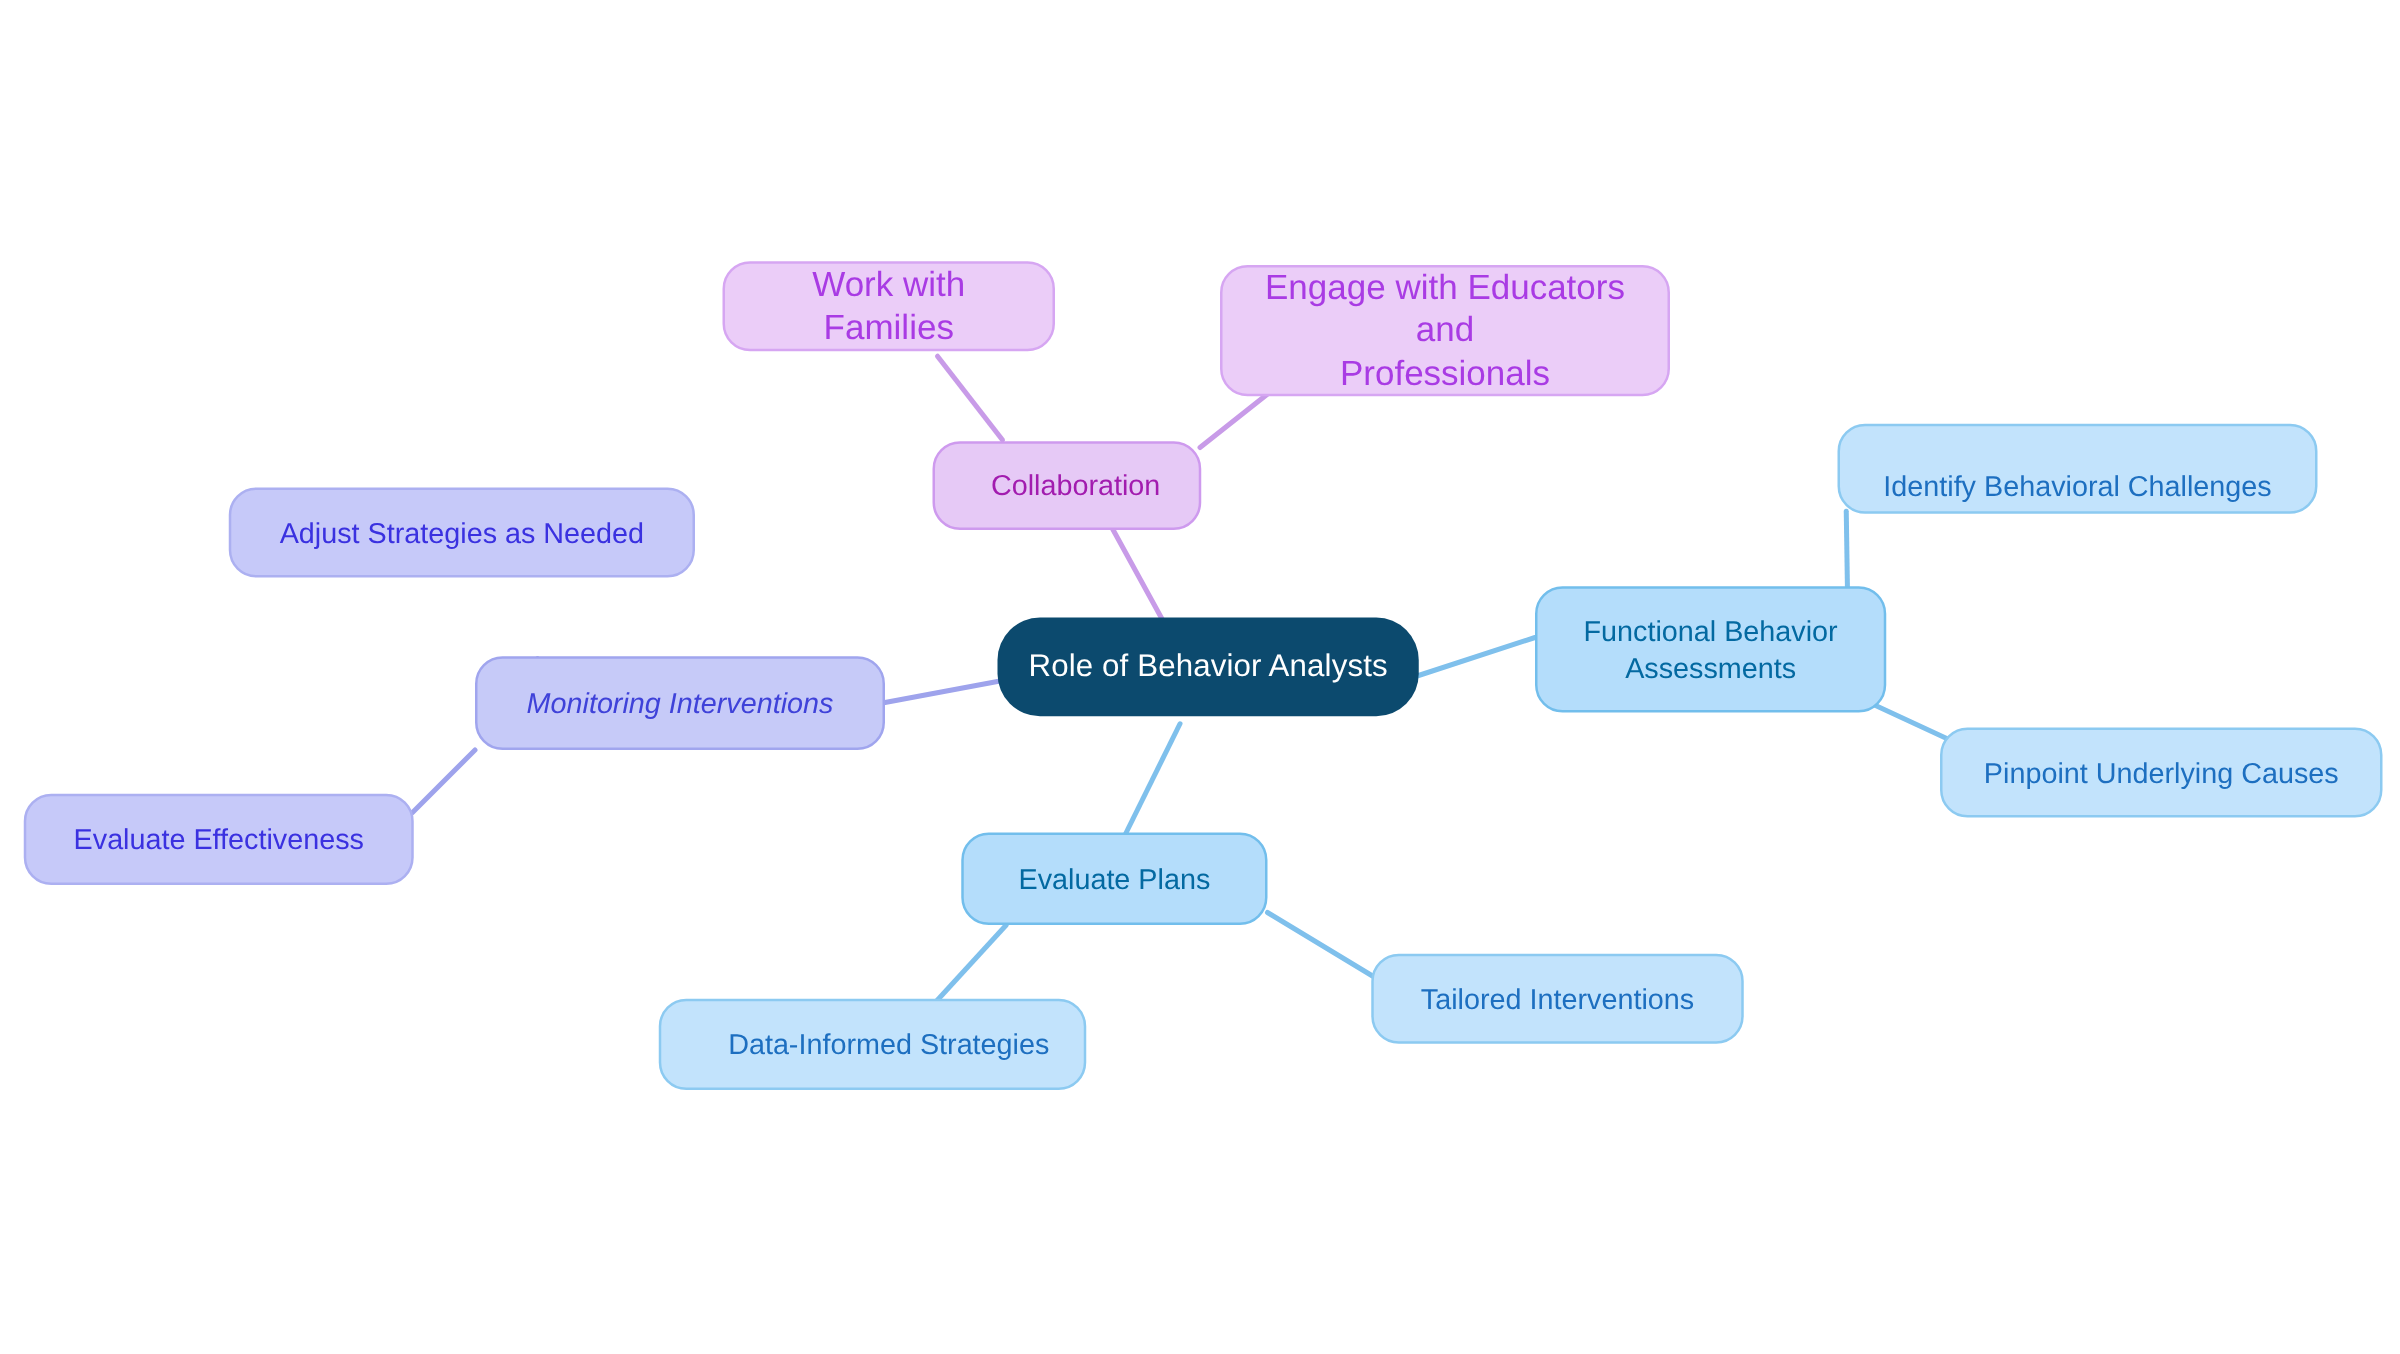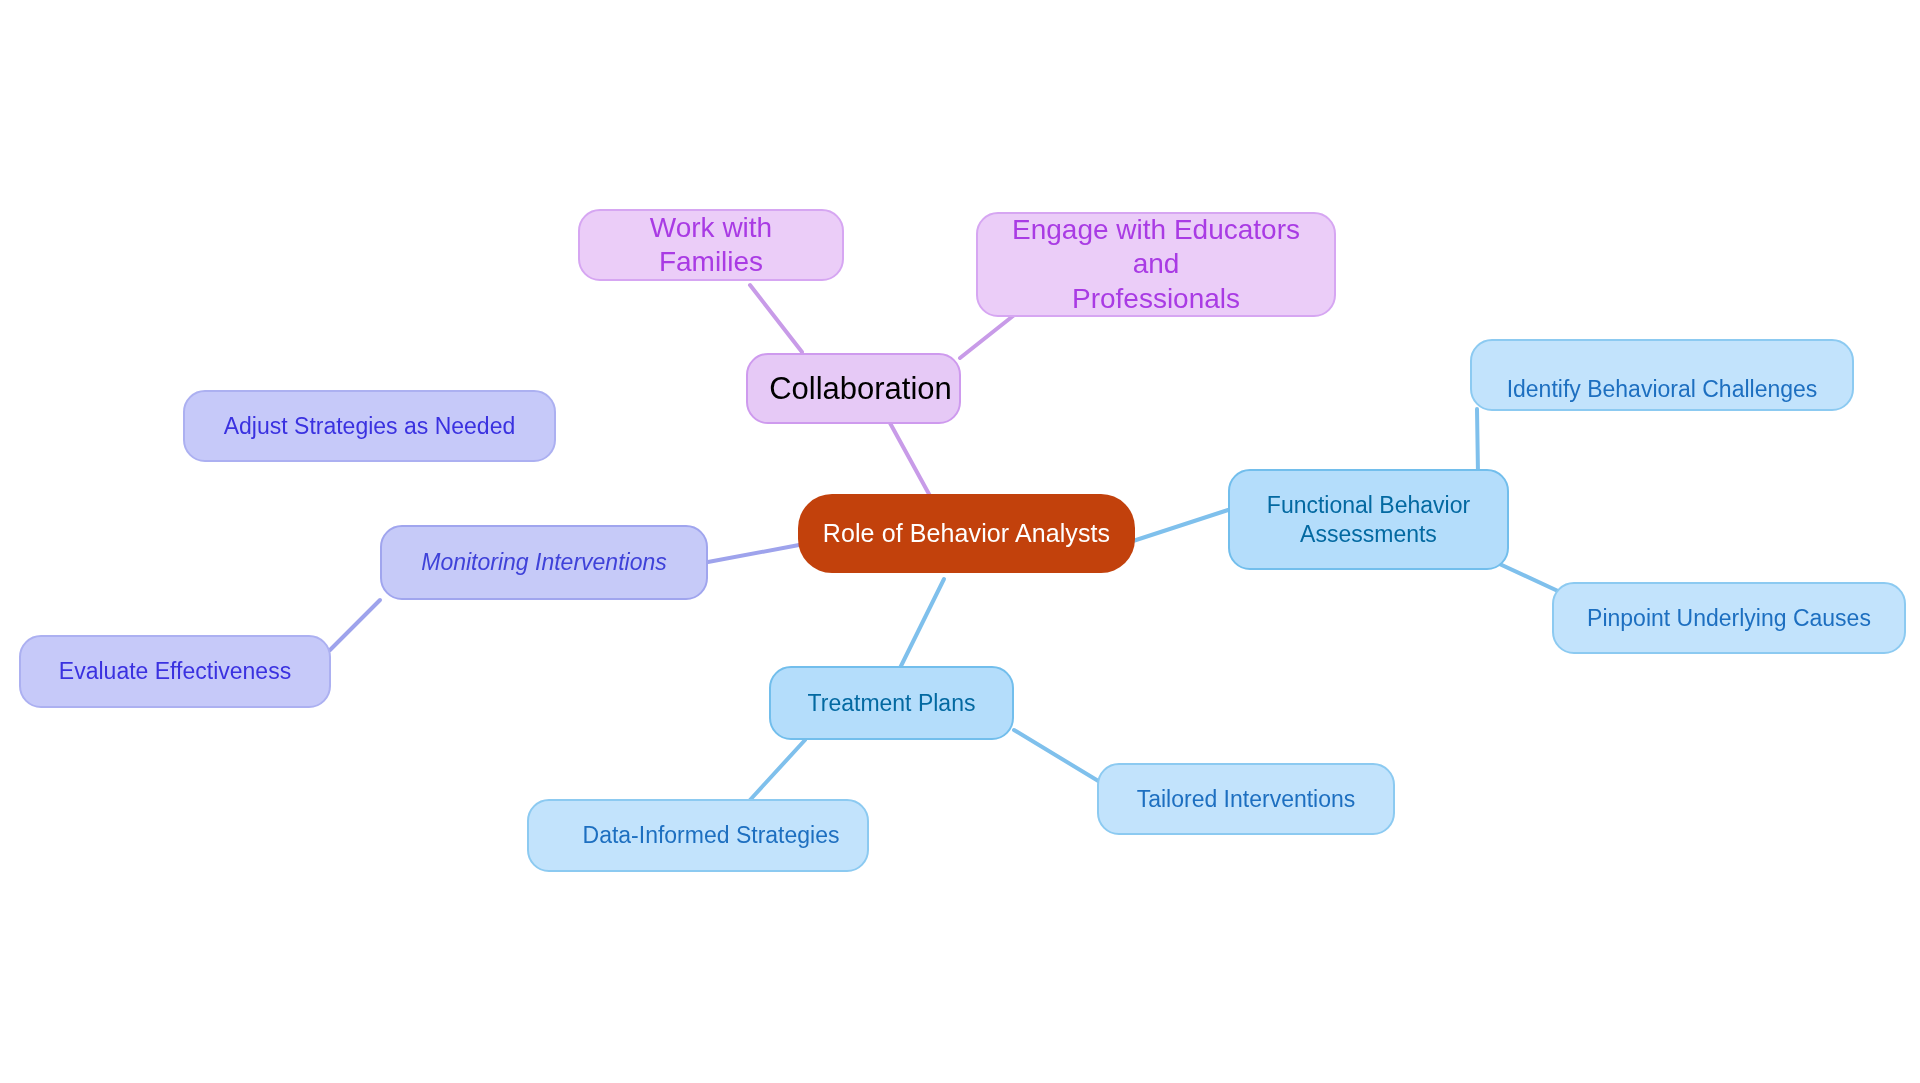--- a/index.html
+++ b/index.html
@@ -36,42 +36,42 @@
     border-radius: 22px;
     border-style: solid;
     border-width: 2px;
     line-height: 1.22;
     padding: 6px 14px;
     white-space: pre-line;
   }
   .node.root {
     border-radius: 34px;
     border-width: 0px;
-    background: #c2410c;
+    background: #0c4a6e;
     color: #ffffff;
     font-size: 25px;
     letter-spacing: 0.1px;
   }
   .node.branch-blue {
     background: #B4DDFB;
     border-color: #72BEEC;
     color: #0369a1;
     font-size: 23px;
   }
   .node.leaf-blue {
     background: #C2E3FC;
     border-color: #8CCAF1;
     color: #1D6FC0;
     font-size: 23px;
   }
   .node.branch-purple {
     background: #E6C9F6;
     border-color: #CE9AEE;
-    color: #000000;
-    font-size: 31px;
+    color: #a21caf;
+    font-size: 23px;
     padding-left: 28px;
   }
   .node.leaf-purple {
     background: #EBCDF8;
     border-color: #D6A6F2;
     color: #A93BE4;
     font-size: 28px;
   }
   .node.branch-indigo {
     background: #C6CAF8;
@@ -129,21 +129,21 @@
 
   <div class="node leaf-blue" style="left:1470px; top:339px; width:384px; height:72px;align-items:flex-end;">
     <span>Identify Behavioral Challenges</span>
   </div>
 
   <div class="node leaf-blue" style="left:1552px; top:582px; width:354px; height:72px;">
     <span>Pinpoint Underlying Causes</span>
   </div>
 
   <div class="node branch-blue" style="left:769px; top:666px; width:245px; height:74px;">
-    <span>Treatment Plans</span>
+    <span>Evaluate Plans</span>
   </div>
 
   <div class="node leaf-blue" style="left:527px; top:799px; width:342px; height:73px;padding-left:40px;">
     <span>Data-Informed Strategies</span>
   </div>
 
   <div class="node leaf-blue" style="left:1097px; top:763px; width:298px; height:72px;">
     <span>Tailored Interventions</span>
   </div>
 

